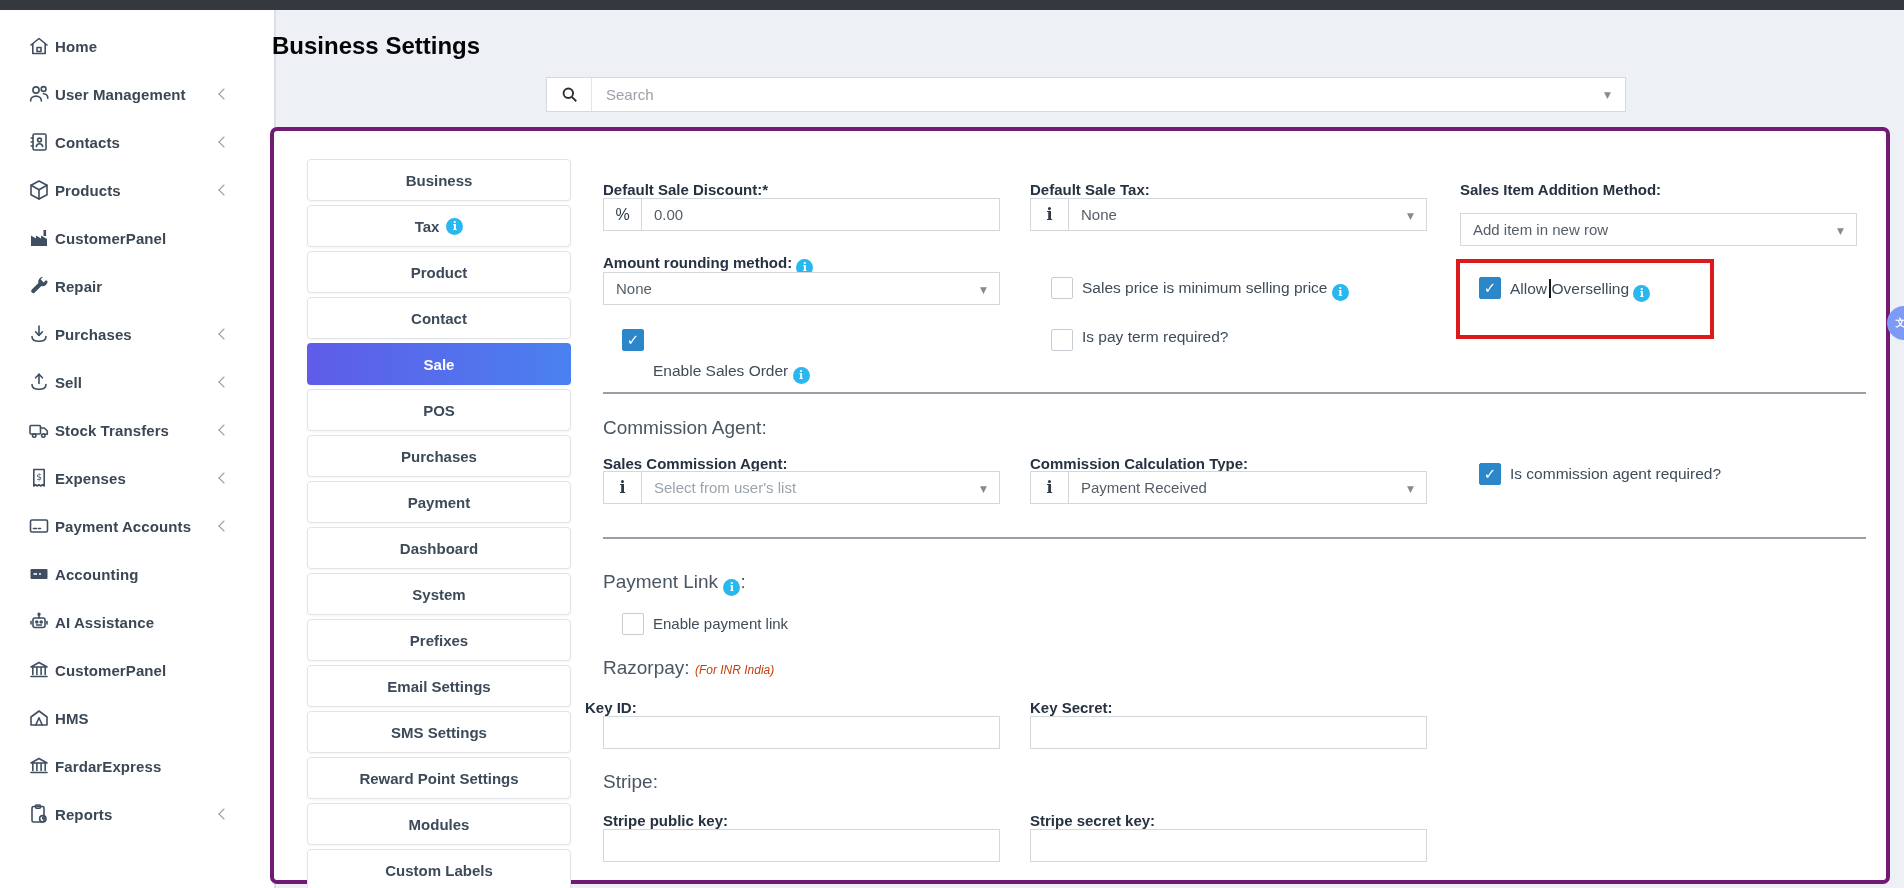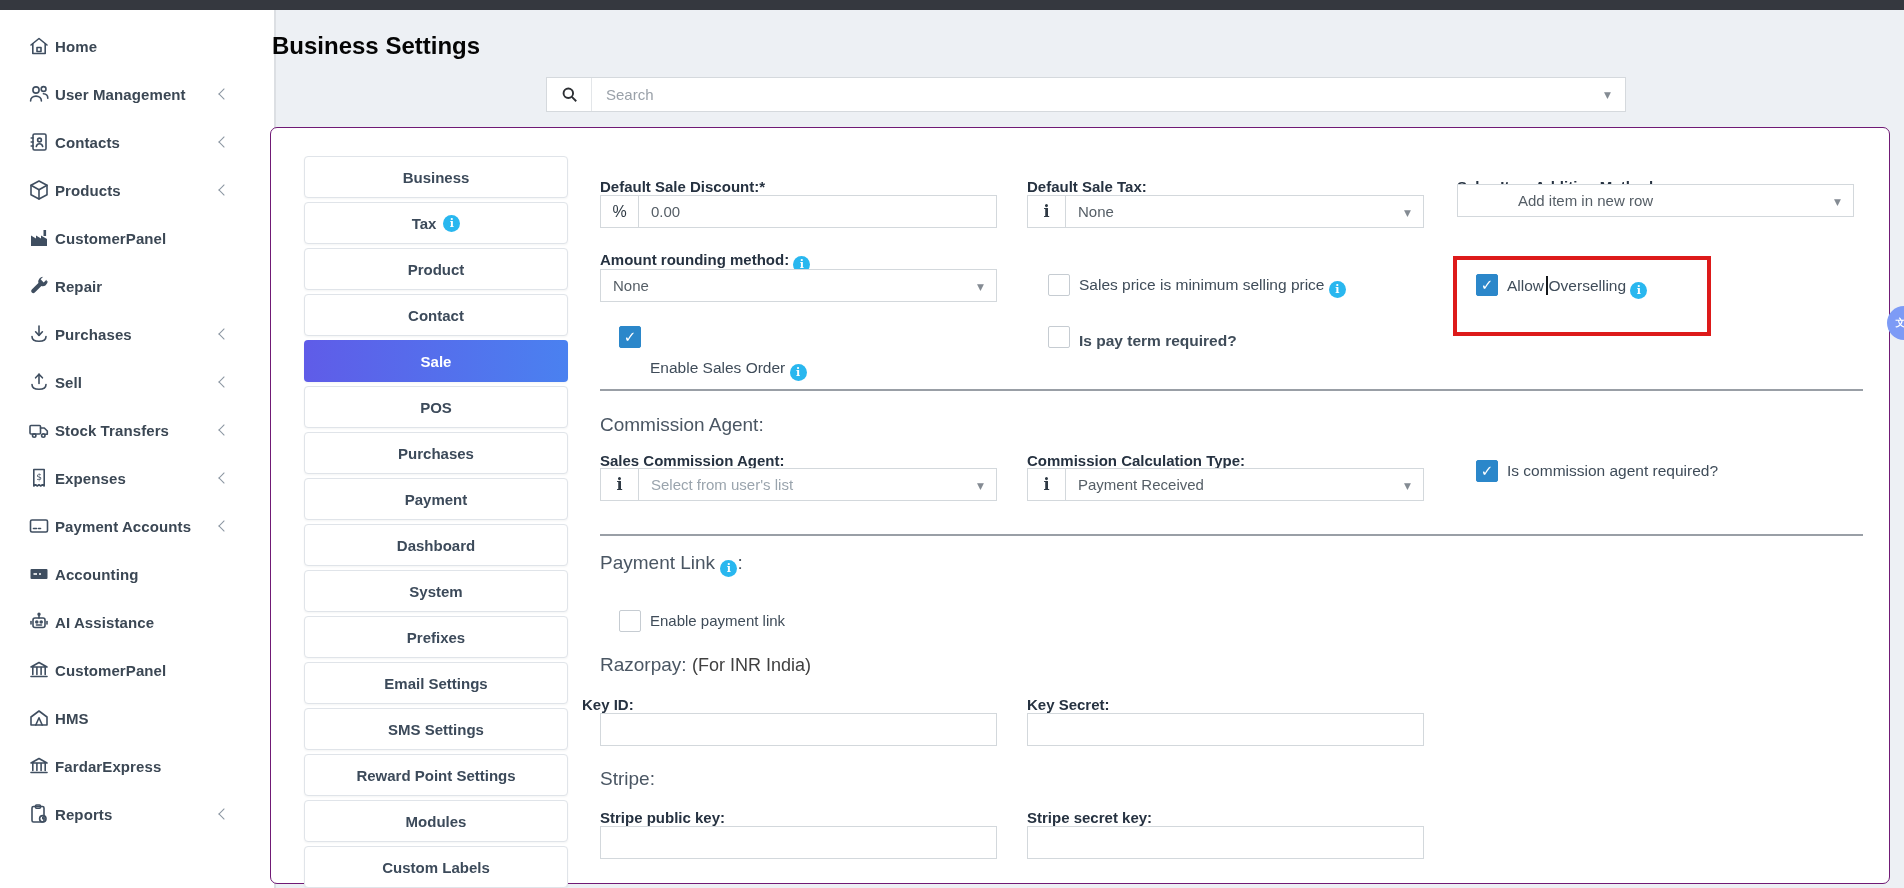--- a/index.html
+++ b/index.html
@@ -28,34 +28,34 @@
   .search-icon-cell { width:45px; border-right:1px solid #e3e6e9; display:flex; align-items:center; justify-content:center; color:#2c2f33; }
   .searchbar input { flex:1; border:none; outline:none; font-size:15px; color:#444; padding:0 14px;
                      font-family:"Liberation Sans","DejaVu Sans",sans-serif; }
   .searchbar input::placeholder { color:#9aa1a9; }
   .searchbar .caret { align-self:center; margin-right:14px; }
 
   .caret { font-size:9px; color:#848b93; font-family:"DejaVu Sans",sans-serif; }
 
   
   .card { position:absolute; left:270px; top:127px; width:1620px; height:757px;
-          background:#fff; border:1px solid #701a75; border-radius:7px; }
+          background:#fff; border:4px solid #701a75; border-radius:7px; }
 
   
   .tabs { position:absolute; left:33px; top:28px; width:264px; }
   .tab { height:42px; margin-bottom:4px; background:#fff; border:1px solid #e0e4e9; border-radius:4px;
          box-shadow:0 1px 2px rgba(40,50,60,.05); display:flex; align-items:center; justify-content:center;
          font-size:15px; font-weight:bold; color:#3c4a5a; cursor:pointer; }
   .tab.active { background:linear-gradient(90deg,#5f5ce8,#4a81f0); color:#fff; border:none; }
   .tab .info { margin-left:7px; }
 
   
   .blabel { position:absolute; font-size:15px; font-weight:bold; color:#263241; white-space:nowrap;margin-top:8px; }
   .heading { position:absolute; font-size:19px; color:#4a5663; white-space:nowrap; }
-  .hnote { font-size:18px; color:#404040; font-weight:normal; }
+  .hnote { font-size:12px; color:#c2410c; font-weight:normal;font-style:italic; }
   .igroup { position:absolute; height:33px; width:397px; background:#fff; border:1px solid #d3d8dc; display:flex; align-items:stretch; }
   .prefix { width:38px; border-right:1px solid #d3d8dc; display:flex; align-items:center; justify-content:center;
             font-size:16px; color:#2f3a45; }
   .prefix.serif { font-family:"DejaVu Serif",serif; font-weight:bold; }
   .val { flex:1; display:flex; align-items:center; padding:0 12px; font-size:15px; color:#555e66; white-space:nowrap; }
   .val.placeholder { color:#9aa4ad; }
   .igroup .caret { position:absolute; right:12px; top:12px; }
   .igroup input { flex:1; border:none; outline:none; font-size:15px; color:#555e66; padding:0 12px;
                   font-family:"Liberation Sans","DejaVu Sans",sans-serif; }
 
@@ -395,21 +395,21 @@
 
     <div class="igroup" style="left:329px; top:67px;">
       <span class="prefix">%</span>
       <input type="text" value="0.00" style="">
     </div>
     <div class="igroup" style="left:756px; top:67px;">
       <span class="prefix serif">i</span>
       <span class="val">None</span>
       <span class="caret">▼</span>
     </div>
-    <div class="igroup" style="left:1186px; top:56px;padding-left:48px;">
+    <div class="igroup" style="left:1186px; top:82px;">
       <span class="val">Add item in new row</span>
       <span class="caret">▼</span>
     </div>
 
     <div class="blabel" style="left:329px; top:115px;">
       <span>Amount rounding method:</span>
       <span class="info">i</span>
     </div>
     <div class="igroup" style="left:329px; top:141px;">
       <span class="val">None</span>
@@ -432,21 +432,21 @@
     </div>
 
     <div class="cb checked" style="left:348px; top:198px;">
         <span class="tick">✓</span>
       </div>
     <div class="cb-label" style="left:379px; top:200px;margin-top:31px;">
       <span>Enable Sales Order</span>
       <span class="info">i</span>
     </div>
     <div class="cb" style="left:777px; top:198px;"></div>
-    <div class="cb-label" style="left:808px; top:204px;font-weight:bold;">Is pay term required?</div>
+    <div class="cb-label" style="left:808px; top:197px;">Is pay term required?</div>
 
     <div class="hr" style="left:329px; top:261px; width:1263px;"></div>
 
     <div class="heading" style="left:329px; top:286px;">Commission Agent:</div>
     <div class="blabel" style="left:329px; top:316px;">Sales Commission Agent:</div>
     <div class="blabel" style="left:756px; top:316px;">Commission Calculation Type:</div>
 
     <div class="igroup" style="left:329px; top:340px;">
       <span class="prefix serif">i</span>
       <span class="val placeholder">Select from user's list</span>
@@ -457,21 +457,21 @@
       <span class="val">Payment Received</span>
       <span class="caret">▼</span>
     </div>
     <div class="cb checked" style="left:1205px; top:332px;">
         <span class="tick">✓</span>
       </div>
     <div class="cb-label" style="left:1236px; top:334px;">Is commission agent required?</div>
 
     <div class="hr" style="left:329px; top:406px; width:1263px;"></div>
 
-    <div class="heading" style="left:329px; top:424px;">
+    <div class="heading" style="left:329px; top:440px;">
       <span>Payment Link</span>
       <span class="info">i</span><span>:</span>
     </div>
     <div class="cb" style="left:348px; top:482px;"></div>
     <div class="cb-label" style="left:379px; top:484px; font-size:15px;">Enable payment link</div>
 
     <div class="heading" style="left:329px; top:526px;">
       <span>Razorpay:</span>
       <span class="hnote">(For INR India)</span>
     </div>

